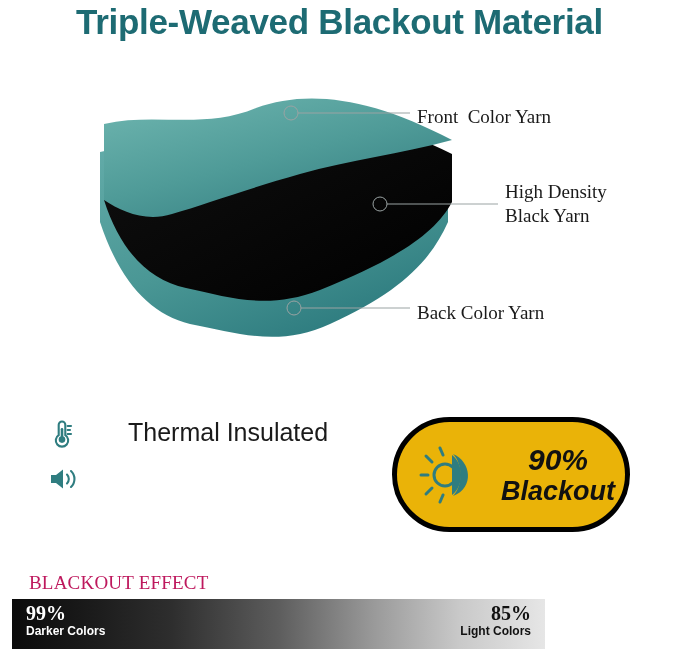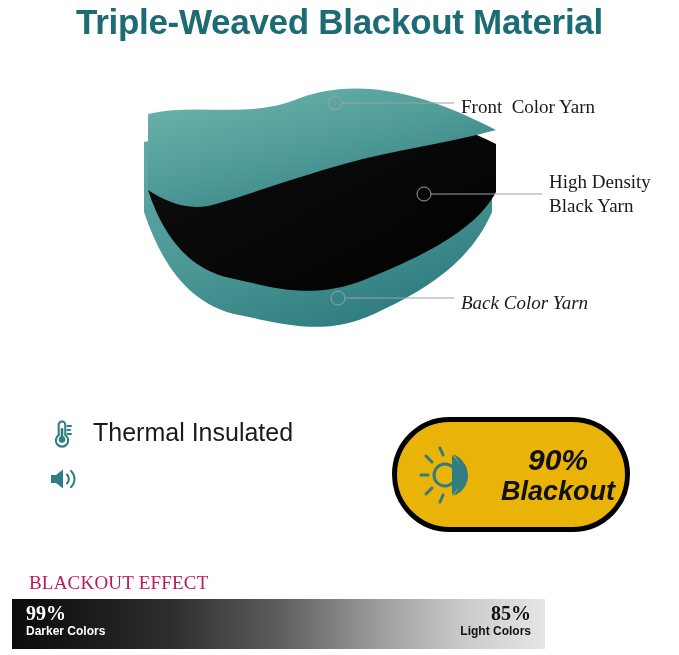--- a/index.html
+++ b/index.html
@@ -30,51 +30,51 @@
     font-weight: bold;
     color: #1d6b73;
     letter-spacing: -0.3px;
     font-family: "Liberation Sans", sans-serif;
   }
 
   
   .diagram {
     position: absolute;
     left: 0;
-    top: 52px;
+    top: 62px;
     width: 613px;
     height: 300px;
-    margin-left: 44px;
   }
   .diagram svg {
     display: block;
   }
   .label {
     position: absolute;
     font-family: "Liberation Serif", serif;
     font-size: 19px;
     color: #1a1a1a;
     white-space: pre;
   }
   #label-front  { left: 417px; top: 44px; }
   #label-high   { left: 505px; top: 118px; line-height: 24px; }
-  #label-back   { left: 417px; top: 240px; font-style: italic; }
+  #label-back   { left: 417px; top: 240px; }
 
   
   .features {
     position: absolute;
     left: 44px;
     top: 410px;
     width: 330px;
   }
   .feature-row {
     display: flex;
     align-items: center;
     height: 44px;
     margin-bottom: 3px;
+    gap: 35px;
   }
   .feature-icon {
     width: 36px;
     height: 36px;
     display: flex;
     align-items: center;
     justify-content: center;
     flex: 0 0 36px;
   }
   .feature-text {

